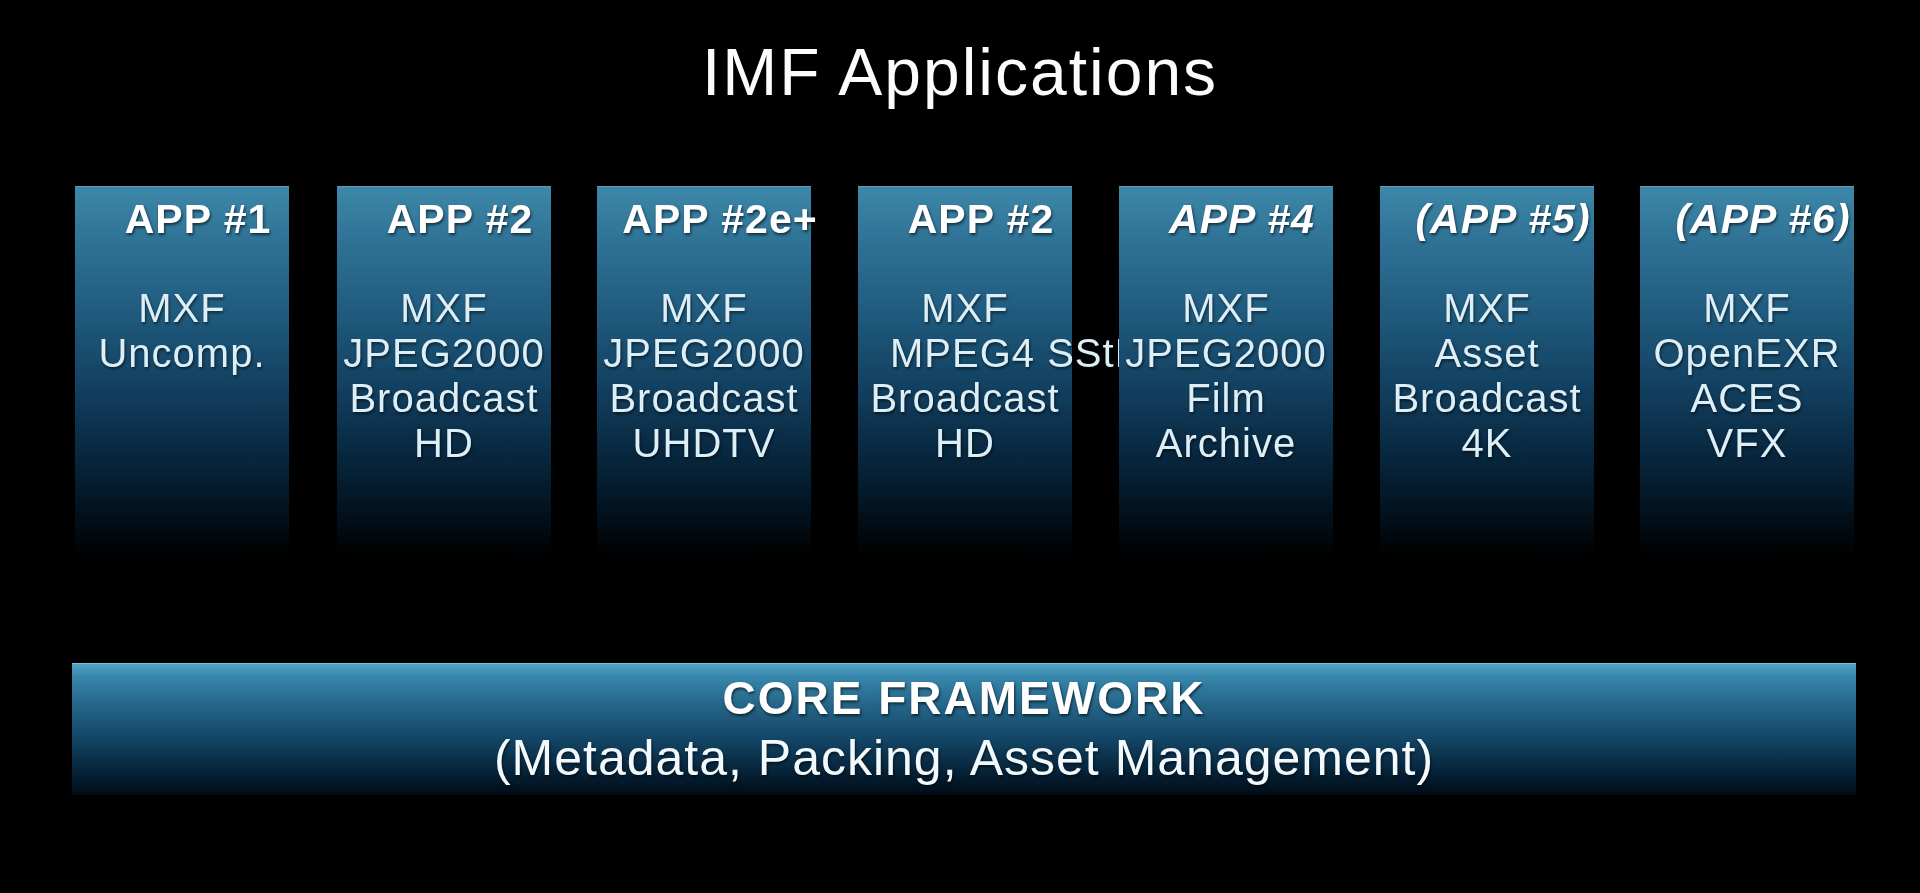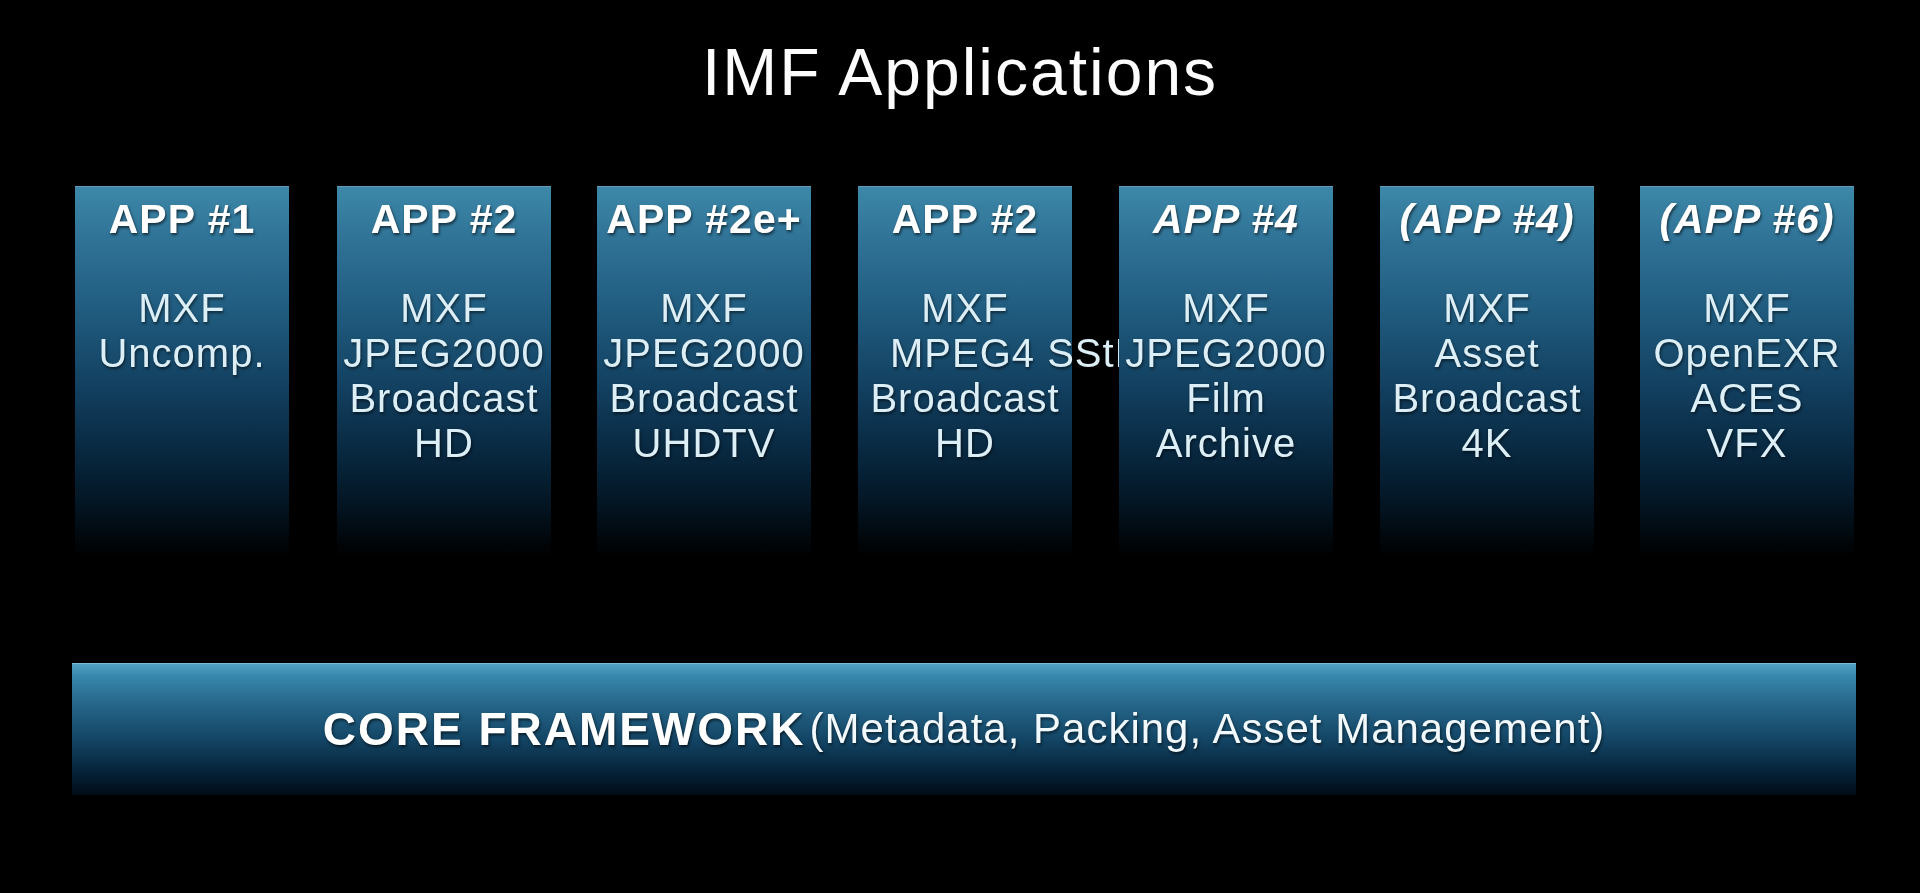--- a/index.html
+++ b/index.html
@@ -54,20 +54,21 @@
     position: absolute;
     top: 10px;
     left: 0;
     width: 100%;
     text-align: center;
     font-size: 41px;
     font-weight: 700;
     color: #ffffff;
     letter-spacing: 1px;
     text-shadow: 1px 2px 3px rgba(0,0,0,0.6);
+    padding-left: 16px;
   }
   .col-header.italic { font-style: italic; }
   .col-body {
     position: absolute;
     top: 100px;
     left: 0;
     width: 100%;
     text-align: center;
     color: #dceef6;
     text-shadow: 1px 2px 3px rgba(0,0,0,0.55);
@@ -88,34 +89,34 @@
     height: 132px;
     background: linear-gradient(180deg,
       #55a5c8 0%,
       #3787ac 10%,
       #256588 32%,
       #134565 58%,
       #062339 82%,
       #010c16 100%);
     box-shadow: inset 0 1px 0 rgba(255,255,255,0.25);
     display: flex;
-    flex-direction: row;
+    flex-direction: column;
     align-items: center;
     justify-content: center;
     gap: 4px;
   }
   .core-title {
     font-size: 46px;
     font-weight: 700;
     color: #ffffff;
     letter-spacing: 2px;
     text-shadow: 1px 2px 3px rgba(0,0,0,0.6);
   }
   .core-subtitle {
-    font-size: 42px;
+    font-size: 50px;
     font-weight: 400;
     color: #f2f9fc;
     letter-spacing: 1px;
     text-shadow: 1px 2px 3px rgba(0,0,0,0.55);
   }
 </style>
 </head>
 <body>
 
 <div class="slide">
@@ -166,21 +167,21 @@
       <div class="col-header italic">APP #4</div>
       <div class="col-body">
         <div class="line">MXF</div>
         <div class="line">JPEG2000</div>
         <div class="line">Film</div>
         <div class="line">Archive</div>
       </div>
     </div>
 
     <div class="col">
-      <div class="col-header italic">(APP #4)</div>
+      <div class="col-header italic">(APP #5)</div>
       <div class="col-body">
         <div class="line">MXF</div>
         <div class="line">Asset</div>
         <div class="line">Broadcast</div>
         <div class="line">4K</div>
       </div>
     </div>
 
     <div class="col">
       <div class="col-header italic">(APP #6)</div>

